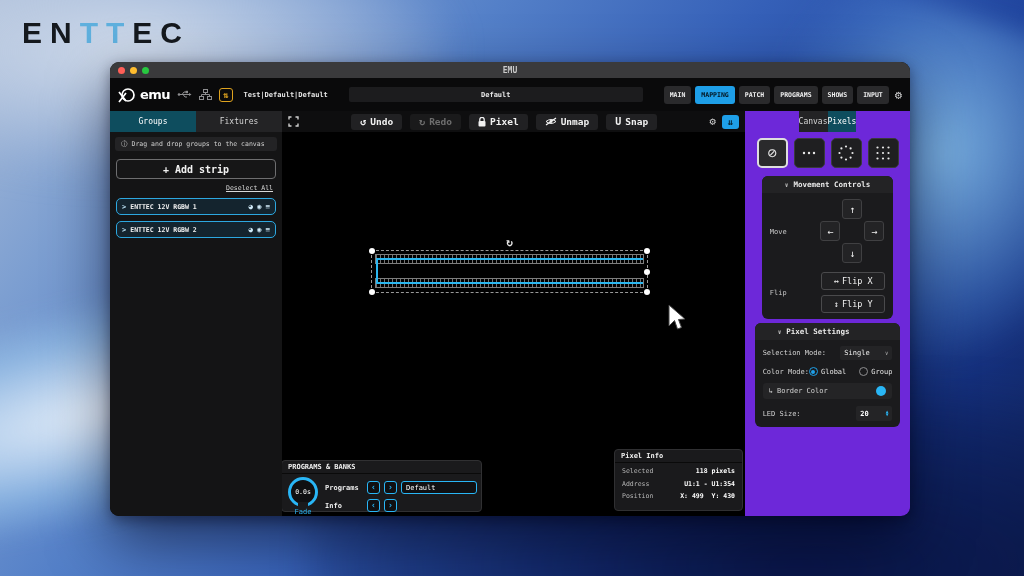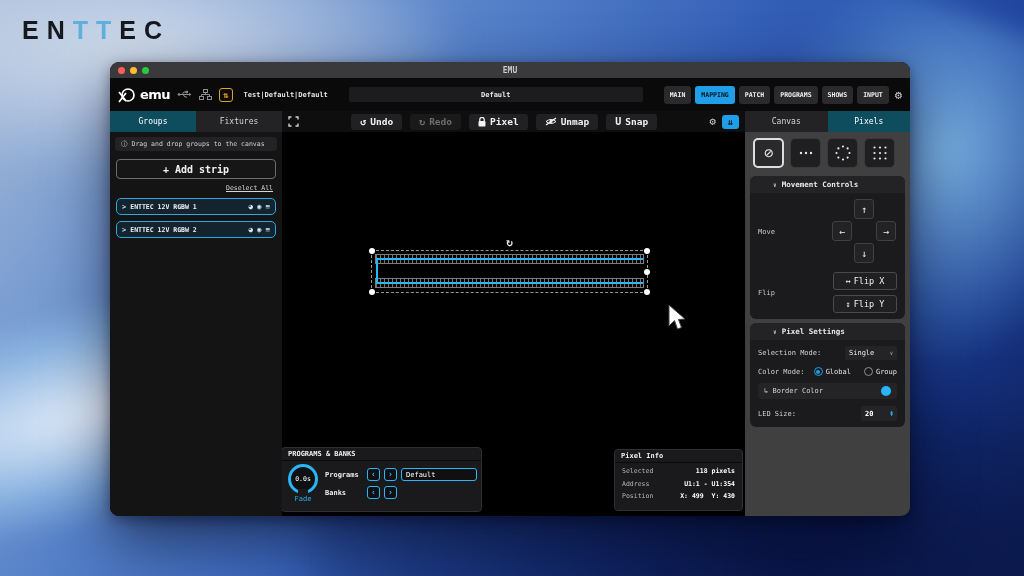--- a/index.html
+++ b/index.html
@@ -13,21 +13,21 @@
     background: radial-gradient(ellipse at 40% 50%, rgba(225,231,240,.85), rgba(190,205,228,.35) 55%, transparent 75%); }
   .wave-light { left:-12%; top:46%; width:72%; height:38%; transform:rotate(-14deg); filter:blur(10px);
     background: radial-gradient(ellipse at 35% 50%, rgba(245,250,255,.95), rgba(170,215,245,.45) 48%, transparent 72%); }
   .wave-cyan { right:-8%; top:2%; width:34%; height:60%; transform:rotate(18deg); filter:blur(12px);
     background: radial-gradient(ellipse at 50% 40%, rgba(150,210,245,.75), rgba(90,150,220,.3) 55%, transparent 75%); }
   .wave-dark { right:-10%; bottom:-18%; width:80%; height:50%; filter:blur(18px);
     background: radial-gradient(ellipse at 60% 60%, rgba(8,18,64,.9), rgba(10,25,80,.4) 60%, transparent 80%); }
 
   
   .enttec { position:absolute; left:22px; top:16px; font-family:"Liberation Sans", sans-serif;
-            font-size:25px; font-weight:bold; letter-spacing:8px; }
+            font-size:30px; font-weight:bold; letter-spacing:8px; }
   .enttec .dk { color:#15191e; } .enttec .bl { color:#5fb0de; }
 
   
   .window { position:absolute; left:110px; top:62px; width:800px; height:454px;
             border-radius:9px; overflow:hidden; background:#0c0c0d;
             box-shadow:0 24px 60px rgba(0,0,20,.55), 0 4px 14px rgba(0,0,20,.4); }
   .titlebar { height:16px; background:#3a3a3c; display:flex; align-items:center; position:relative; }
   .lights { display:flex; gap:5px; padding-left:8px; }
   .light { width:7px; height:7px; border-radius:50%; }
   .lr { background:#ff5f57; } .ly { background:#febc2e; } .lg { background:#28c840; }
@@ -46,21 +46,21 @@
   .nav { display:flex; gap:4px; align-items:center; }
   .nav-btn { background:#2a2a2c; color:#f0f0f0; font-size:6.5px; font-weight:bold;
              padding:5px 6px; border-radius:3px; white-space:nowrap; cursor:default; }
   .nav-btn.active { background:#1e9fe8; color:#04151f; }
   .gear { color:#d0d0d0; font-size:12px; line-height:1; margin-left:2px; }
 
   
   .main { display:flex; height:405px; }
   .sidebar { width:172px; background:#141415; display:flex; flex-direction:column; }
   .center  { flex:1; display:flex; flex-direction:column; }
-  .rightpanel { width:165px; background:#404040; display:flex; flex-direction:column; }
+  .rightpanel { width:165px; background:#6d28d9; display:flex; flex-direction:column;align-items:center; }
 
   .tabs { display:flex; height:21px; }
   .tab { flex:1; display:flex; align-items:center; justify-content:center;
          font-size:8px; color:#d5d5d5; background:#232325; cursor:default; }
   .tab.active { background:#0e4d5e; color:#fff; }
 
   
   .hint { margin:5px; height:14px; background:#232325; border-radius:3px; display:flex;
           align-items:center; gap:4px; padding:0 6px; font-size:6.5px; color:#cfcfcf; }
   .addstrip { margin:3px 6px; height:20px; border:1px solid #6e6e70; border-radius:4px;
@@ -98,21 +98,21 @@
   .h-tl{left:-3px;top:-3px;} .h-tr{right:-3px;top:-3px;} .h-bl{left:-3px;bottom:-3px;}
   .h-br{right:-3px;bottom:-3px;} .h-mr{right:-3px;top:50%;margin-top:-3px;}
   .rotate-ic { position:absolute; top:-15px; left:50%; transform:translateX(-50%);
                color:#e8e8e8; font-size:11px; font-weight:bold; }
   .cursor { position:absolute; left:385px; top:172px; }
 
   
   .panel { position:absolute; background:#1a1a1c; border:1px solid #303032; border-radius:4px; }
   .panel-hd { height:13px; border-bottom:1px solid #0a0a0a; display:flex; align-items:center;
               padding:0 6px; font-size:7px; font-weight:bold; color:#f0f0f0; }
-  .pb { left:-1px; bottom:4px; width:201px; height:65px; }
+  .pb { left:-1px; bottom:4px; width:201px; height:52px; }
   .pb-body { display:flex; align-items:center; padding:3px 6px 2px 6px; gap:7px; }
   .knob-wrap { width:40px; display:flex; flex-direction:column; align-items:center; }
   .knob { width:30px; height:30px; border-radius:50%; border:3px solid #29b6f6; position:relative;
           display:flex; align-items:center; justify-content:center; font-size:6.5px; color:#fff; background:#101012; }
   .knob::after { content:""; position:absolute; bottom:-4px; left:50%; transform:translateX(-50%);
                  width:10px; height:6px; background:#1a1a1c; }
   .fade-lbl { color:#29b6f6; font-size:7px; margin-top:1px; }
   .pb-rows { display:flex; flex-direction:column; gap:5px; }
   .pb-row { display:flex; align-items:center; gap:4px; }
   .pb-lbl { font-size:7px; color:#eee; font-weight:bold; width:38px; }
@@ -332,21 +332,21 @@
               <span class="fade-lbl">Fade</span>
             </div>
             <div class="pb-rows">
               <div class="pb-row">
                 <span class="pb-lbl">Programs</span>
                 <span class="cyb">‹</span>
                 <span class="cyb">›</span>
                 <span class="prog-field">Default</span>
               </div>
               <div class="pb-row">
-                <span class="pb-lbl">Banks</span>
+                <span class="pb-lbl">Info</span>
                 <span class="cyb">‹</span>
                 <span class="cyb">›</span>
               </div>
             </div>
           </div>
         </div>
 
         <div class="panel pi">
           <div class="panel-hd">Pixel Info</div>
           <div class="pi-rows">

